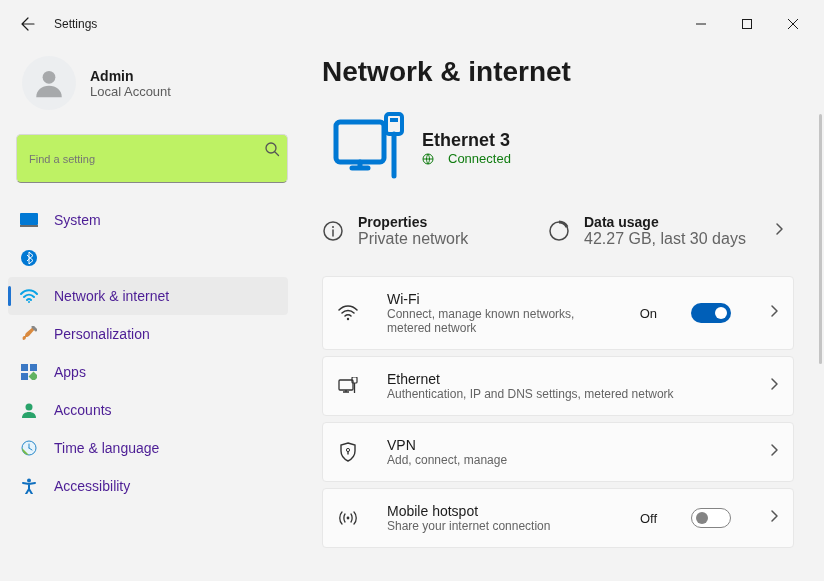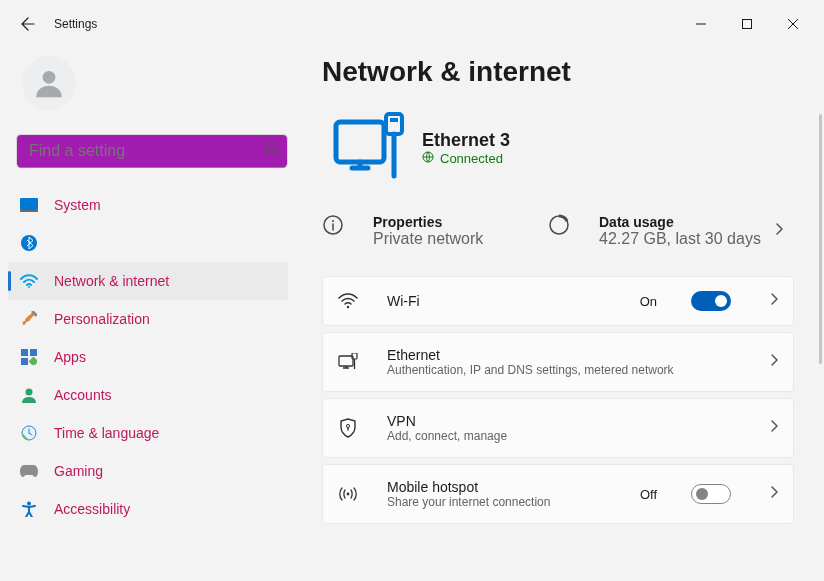--- a/index.html
+++ b/index.html
@@ -10,37 +10,37 @@
   .win-controls { margin-left: auto; display: flex; }
   .win-btn { width: 46px; height: 32px; display: flex; align-items: center; justify-content: center; }
   .layout { display: flex; height: calc(100% - 48px); }
   .sidebar { width: 300px; padding: 0 12px 0 16px; overflow: hidden; }
   .profile { display: flex; align-items: center; padding: 8px 6px 18px 6px; }
   .avatar { width: 54px; height: 54px; border-radius: 50%; background: #eceef0; display: flex; align-items: center; justify-content: center; margin-right: 14px; }
   .avatar svg { width: 34px; height: 34px; }
   .profile .name { font-size: 14px; font-weight: 600; color: #1b1b1b; }
   .profile .sub  { font-size: 13px; color: #5c5c5c; }
   .searchbox { position: relative; margin: 6px 0 18px 0; }
-  .searchbox input { width: 100%; height: 34px; border: 1px solid #d8d8d8; border-bottom: 1.5px solid #888; border-radius: 5px; background: #a21caf; padding: 0 34px 0 12px; font-size: 16px; outline: none; }
+  .searchbox input { width: 100%; height: 49px; border: 1px solid #d8d8d8; border-bottom: 1.5px solid #888; border-radius: 5px; background: #bef264; padding: 0 34px 0 12px; font-size: 11px; outline: none; }
   .searchbox .icon { position: absolute; right: 8px; top: 7px; color: #555; }
   .nav { list-style: none; margin-left: -8px; }
-  .nav li { display: flex; align-items: center; height: 38px; padding-left: 12px; border-radius: 4px; cursor: default; position: relative; font-size: 14px; color: #be185d; }
+  .nav li { display: flex; align-items: center; height: 38px; padding-left: 12px; border-radius: 4px; cursor: default; position: relative; font-size: 14px; color: #4c1d95; }
   .nav li .icon-slot { width: 18px; height: 18px; margin-right: 16px; display: flex; align-items: center; justify-content: center; }
   .nav li.selected { background: #eaeaea; }
   .nav li.selected::before { content: ""; position: absolute; left: 0; top: 9px; bottom: 9px; width: 3px; background: #1f74d1; border-radius: 2px; }
   .content { flex: 1; padding: 8px 0 0 22px; position: relative; overflow-y: auto; }
   .content h1 { font-size: 28px; font-weight: 600; color: #1b1b1b; margin-bottom: 18px; }
   .content-inner { width: 472px; }
   .hero { display: flex; align-items: center; margin-bottom: 10px; }
   .hero-icon { width: 100px; display:flex; justify-content:center; }
   .hero-text .h { font-size: 18px; font-weight: 600; color:#1b1b1b; }
-  .hero-text .s { font-size: 13px; color: #107c10; display:flex; align-items:flex-start; gap:6px;}
+  .hero-text .s { font-size: 13px; color: #107c10; display:flex; align-items:center; gap:14px;}
   .hero-text .s svg { width:12px; height:12px; }
   .row-split { display: flex; align-items: center; height: 62px; }
-  .row-split .half { flex: 1; display:flex; align-items:flex-start; gap:29px; }
+  .row-split .half { flex: 1; display:flex; align-items:center; gap:14px; }
   .row-split .half .txt .h { font-size:14px; font-weight:600; color:#1b1b1b;}
   .row-split .half .txt .s { font-size:16px; color:#646464;}
   .row-split .chev { width:20px; color:#555;}
   .card { background:#fbfbfb; border:1px solid #e7e7e7; border-radius:4px; display:flex; align-items:center; padding:14px 14px; margin-bottom:6px; gap:28px; }
   .card .ic { width:22px; display:flex; justify-content:center; color:#333; }
   .card .txt { flex:1; }
   .card .txt .h { font-size:14px; color:#1b1b1b; }
   .card .txt .s { font-size:12px; color:#646464; }
   .card .state { font-size:13px; color:#1b1b1b; margin-right:6px;}
   .toggle { width:40px; height:20px; border-radius:10px; position:relative;}
@@ -84,20 +84,24 @@
 <div class="layout">
 
   <div class="sidebar">
     <div class="profile">
       <div class="avatar">
         <svg viewBox="0 0 24 24">
             <circle cx="12" cy="8" r="4.5" fill="#a7a9ab"></circle>
             <path d="M3 22c0-5 4-8 9-8s9 3 9 8" fill="#a7a9ab"></path>
           </svg>
       </div>
+      <div>
+        <div class="name">Admin</div>
+        <div class="sub">Local Account</div>
+      </div>
     </div>
     <div class="searchbox">
       <input type="text" placeholder="Find a setting" style="">
       <span class="icon">
         <svg width="16" height="16" viewBox="0 0 16 16">
             <circle cx="7" cy="7" r="5" stroke="#555" stroke-width="1.3" fill="none"></circle>
             <path d="M11 11l3.5 3.5" stroke="#555" stroke-width="1.3" stroke-linecap="round"></path>
           </svg>
       </span>
     </div>
@@ -162,28 +166,20 @@
             <svg width="16" height="16" viewBox="0 0 16 16">
               <circle cx="8" cy="8" r="7" fill="#e6f3fb" stroke="#2788ca"></circle>
               <path d="M8 8V4M8 8l3 2" stroke="#2788ca" stroke-linecap="round"></path>
               <path d="M1 8a7 7 0 0 0 7 7" fill="#78bb44" stroke="none"></path>
             </svg>
           </span>
         <span>Time &amp; language</span>
       </li>
       <li>
         <span class="icon-slot">
-            <svg width="18" height="12" viewBox="0 0 18 12">
-              <path d="M4 0h10c2 0 4 3 4 6s-1 6-3 6c-1 0-2-2-3-2H6c-1 0-2 2-3 2-2 0-3-3-3-6s2-6 4-6z" fill="#8c8c8c"></path>
-            </svg>
-          </span>
-        <span>Gaming</span>
-      </li>
-      <li>
-        <span class="icon-slot">
             <svg width="16" height="16" viewBox="0 0 16 16">
               <circle cx="8" cy="2.5" r="2" fill="#0f6fbf"></circle>
               <path d="M2 5l6 1 6-1M8 6v5m0 0-3 5m3-5 3 5" stroke="#0f6fbf" stroke-width="2" stroke-linecap="round" fill="none"></path>
             </svg>
           </span>
         <span>Accessibility</span>
       </li>
     </ul>
   </div>
 
@@ -244,20 +240,21 @@
 
       <div class="card">
         <div class="ic">
             <svg width="20" height="16" viewBox="0 0 20 16">
               <path d="M1 5c5-5.5 13-5.5 18 0M4 8c3.5-3.5 8.5-3.5 12 0M7 11c1.7-1.7 4.3-1.7 6 0" stroke="#333" stroke-width="1.5" fill="none" stroke-linecap="round"></path>
               <circle cx="10" cy="14" r="1.2" fill="#333"></circle>
             </svg>
           </div>
         <div class="txt">
           <div class="h">Wi-Fi</div>
+          <div class="s">Connect, manage known networks, metered network</div>
         </div>
         <div class="state">On</div>
         <div class="toggle on">
             <div class="knob"></div>
           </div>
         <div class="chev" style="margin-left:10px"><svg width="10" height="14" viewBox="0 0 10 14">
               <path d="M3 2l5 5-5 5" stroke="#555" stroke-width="1.5" fill="none" stroke-linecap="round" stroke-linejoin="round"></path>
             </svg></div>
       </div>
 

